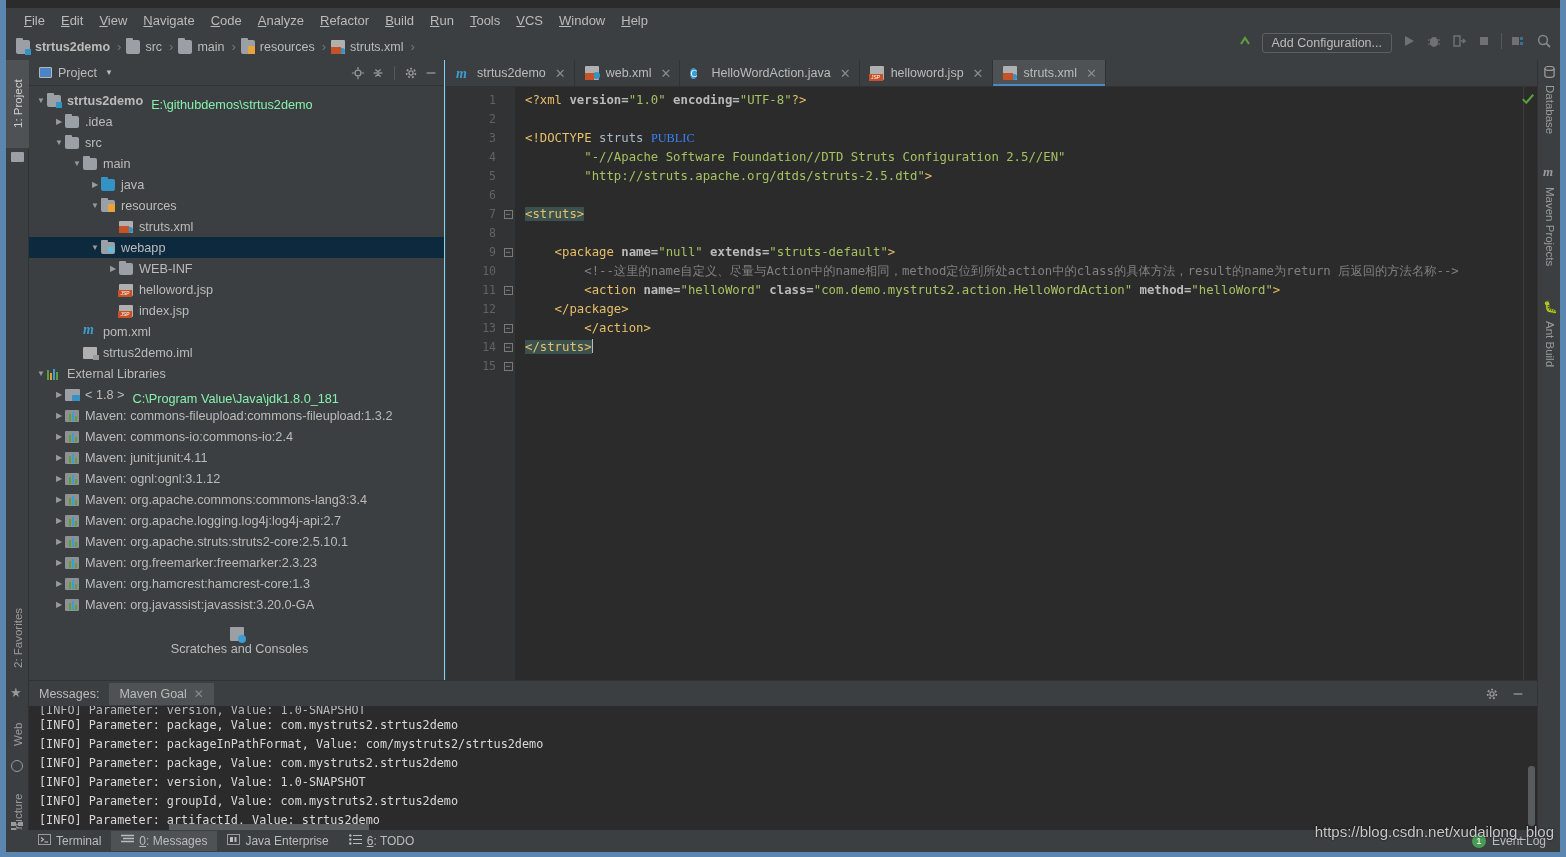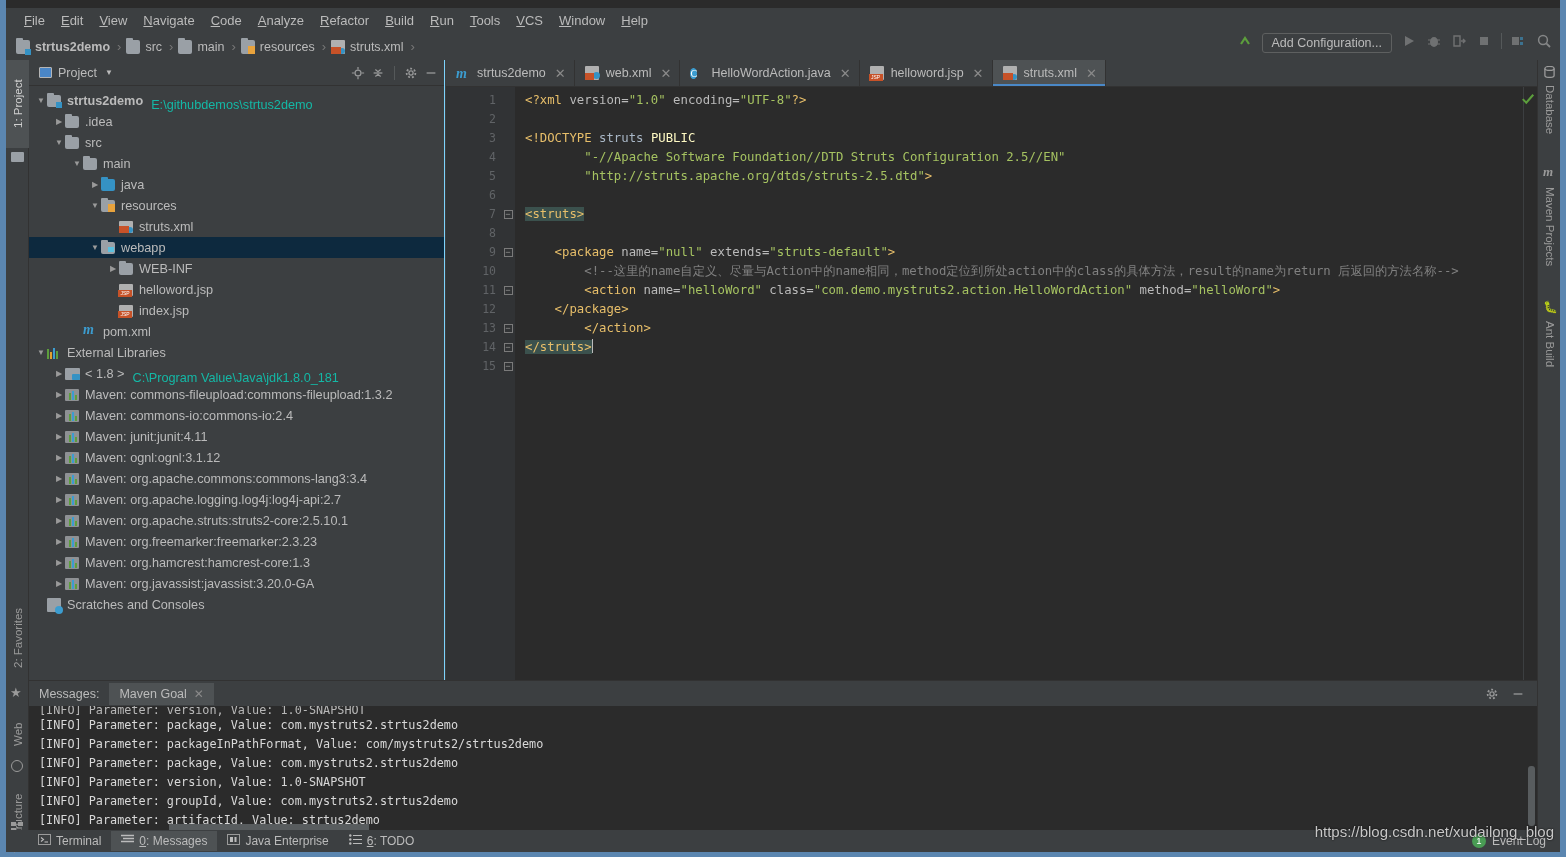--- a/index.html
+++ b/index.html
@@ -102,21 +102,21 @@
 
   .tree { position:absolute; top:27px; left:0; right:0; bottom:0; overflow:hidden; padding-top:3px; }
   .tnode { height:21px; display:flex; align-items:center; font-size:12.7px; color:#bbbbbb; white-space:nowrap; padding-left:6px;}
   .tnode.sel { background:#0d293e; }
   .tnode .arrow {
     width:12px; flex:0 0 12px; text-align:center; font-size:8px; color:#9a9a9a;
   }
   .tnode .tico { width:15px; flex:0 0 15px; margin-right:5px; position:relative; height:14px;}
   .tnode .lbl { }
   .tnode .lbl.bold { font-weight:bold; }
-  .tnode .sub { color:#14b8a6; margin-left:8px;margin-top:8px; }
+  .tnode .sub { color:#86efac; margin-left:8px;margin-top:8px; }
 
   .ico-lib { width:14px;height:12px;position:relative;}
   .ico-lib i{position:absolute;bottom:0;width:2px;background:#5c9e3c;}
   .ico-m { color:#3c9dd0; font-style:italic; font-weight:bold; font-size:14px; font-family:"Liberation Serif",serif;}
   .ico-iml { width:12px;height:14px;background:#b0b0b0;border-radius:1px;position:relative;}
   .ico-iml:after{content:"";position:absolute;right:-2px;bottom:-1px;width:6px;height:5px;background:#9a9a9a;}
   .ico-jdk { width:15px;height:12px;background:#9aa0a6;border-radius:1px;position:relative;}
   .ico-jdk:after{content:"";position:absolute;right:0;bottom:0;width:8px;height:6px;background:#3592c4;border-radius:1px;}
   .ico-scratch { width:14px;height:14px;background:#9aa0a6;position:relative;border-radius:1px;}
   .ico-scratch:after{content:"";position:absolute;right:-2px;bottom:-2px;width:8px;height:8px;background:#3c9dd0;border-radius:50%;}
@@ -145,23 +145,23 @@
   .gline { height:19px; line-height:19px; padding-right:5px; }
   .foldcol { width:14px; flex:0 0 14px; background:#313335; padding-top:4px; position:relative;}
   .fold { height:19px; line-height:19px; text-align:center; color:#8a8a8a; font-size:9px;}
   .fold .box { display:inline-block; width:9px;height:9px;border:1px solid #7a7a7a;line-height:7px;font-size:9px;text-align:center;color:#9a9a9a;}
   .code {
     flex:1; padding-top:4px; font-family:"DejaVu Sans Mono", monospace; font-size:12.3px;
     position:relative; overflow:hidden; background:#2b2b2b;
   }
   .cline { height:19px; line-height:19px; white-space:pre; padding-left:10px; color:#a9b7c6;}
   .tag { color:#e8bf6a; }
-  .attr { color:#bababa; }
+  .attr { color:#bababa;font-weight:bold; }
   .str { color:#a5c261; }
-  .doctype { color:#fef9c3; }
+  .doctype { color:#3b82f6;font-family:Liberation Serif, serif; }
   .txt { color:#a9b7c6; }
   .cmt { color:#808080; }
   .hl-tag { background:#3b514d; }
   .squig { text-decoration: underline wavy #6a8759; text-decoration-skip-ink:none;}
   .cursor { display:inline-block; width:1px; height:14px; background:#bbbbbb; vertical-align:-2px;}
   .editor-marker { position:absolute; right:0; top:27px; bottom:0; width:14px; background:#2b2b2b; border-left:1px solid #3c3f41;}
   .chk { position:absolute; top:6px; right:2px; width:14px;height:14px; }
 
   
   .msg-panel { position:absolute; left:29px; right:29px; bottom:27px; height:150px; background:#3c3f41; border-top:1px solid #323232; }
@@ -446,20 +446,27 @@
           </span>
           <span class="lbl">index.jsp</span>
         </div>
         <div class="tnode" style="padding-left: 42px;">
           <span class="arrow"></span>
           <span class="tico">
             <span class="ico-m" style="position:absolute;left:0;top:-3px;">m</span>
           </span>
           <span class="lbl">pom.xml</span>
         </div>
+        <div class="tnode" style="padding-left: 42px;">
+          <span class="arrow"></span>
+          <span class="tico">
+            <span class="ico-iml" style="position:absolute;left:0;top:1px;width:14px;height:12px;"></span>
+          </span>
+          <span class="lbl">strtus2demo.iml</span>
+        </div>
         <div class="tnode" style="padding-left: 6px;">
           <span class="arrow">▼</span>
           <span class="tico">
             <span class="ico-lib" style="position:absolute;left:0;top:1px;">
               <i style="left:0;height:10px;background:#5c9e3c"></i>
               <i style="left:3px;height:7px;background:#e0a030"></i>
               <i style="left:6px;height:11px;background:#3c9dd0"></i>
               <i style="left:9px;height:8px;background:#5c9e3c"></i>
             </span>
           </span>
@@ -576,21 +583,21 @@
           <span class="arrow">▶</span>
           <span class="tico">
             <span style="position:absolute;left:0;top:1px;width:14px;height:12px;background:#8e9194;border-radius:1px;">
               <i style="position:absolute;left:4px;bottom:1px;width:2px;height:7px;background:#5c9e3c;"></i>
               <i style="position:absolute;left:7px;bottom:1px;width:2px;height:9px;background:#3c9dd0;"></i>
               <i style="position:absolute;left:10px;bottom:1px;width:2px;height:5px;background:#5c9e3c;"></i>
             </span>
           </span>
           <span class="lbl">Maven: org.javassist:javassist:3.20.0-GA</span>
         </div>
-        <div class="tnode" style="padding-left: 6px;">
+        <div class="tnode" style="padding-left: 6px; flex-direction: column;">
           <span class="arrow"></span>
           <span class="tico">
             <span class="ico-scratch" style="position:absolute;left:0;top:0px;"></span>
           </span>
           <span class="lbl">Scratches and Consoles</span>
         </div>
       </div>
   </div>
 
   <div class="editor-area">

